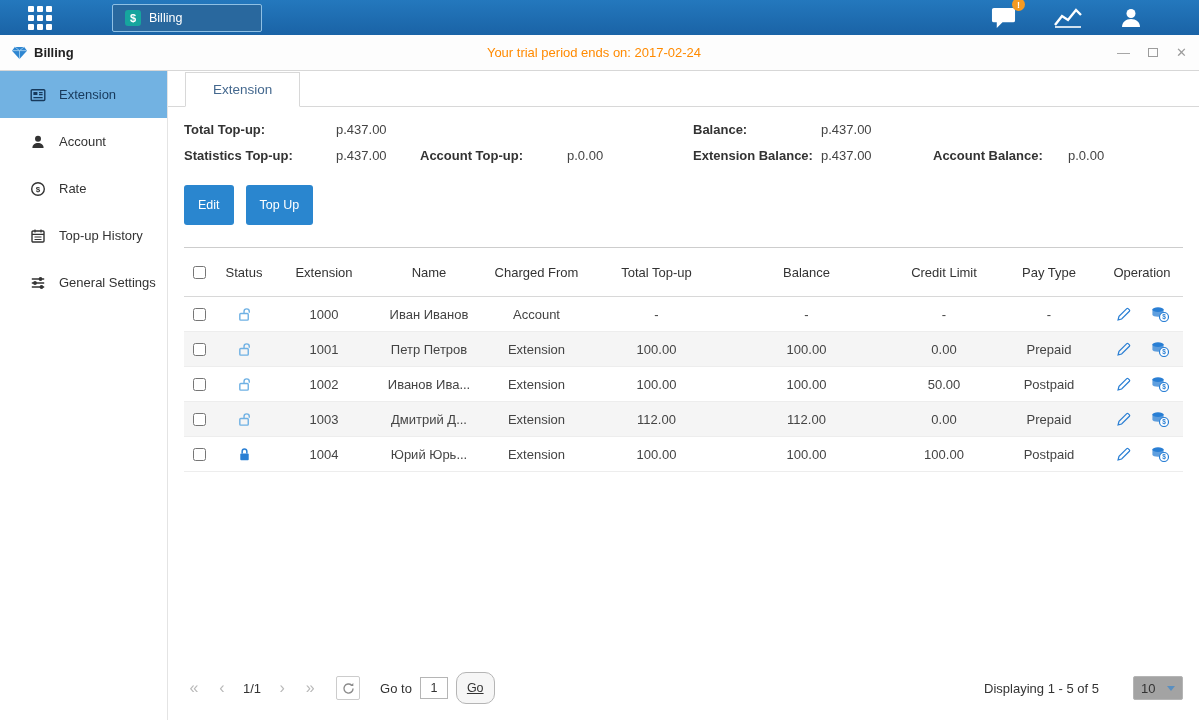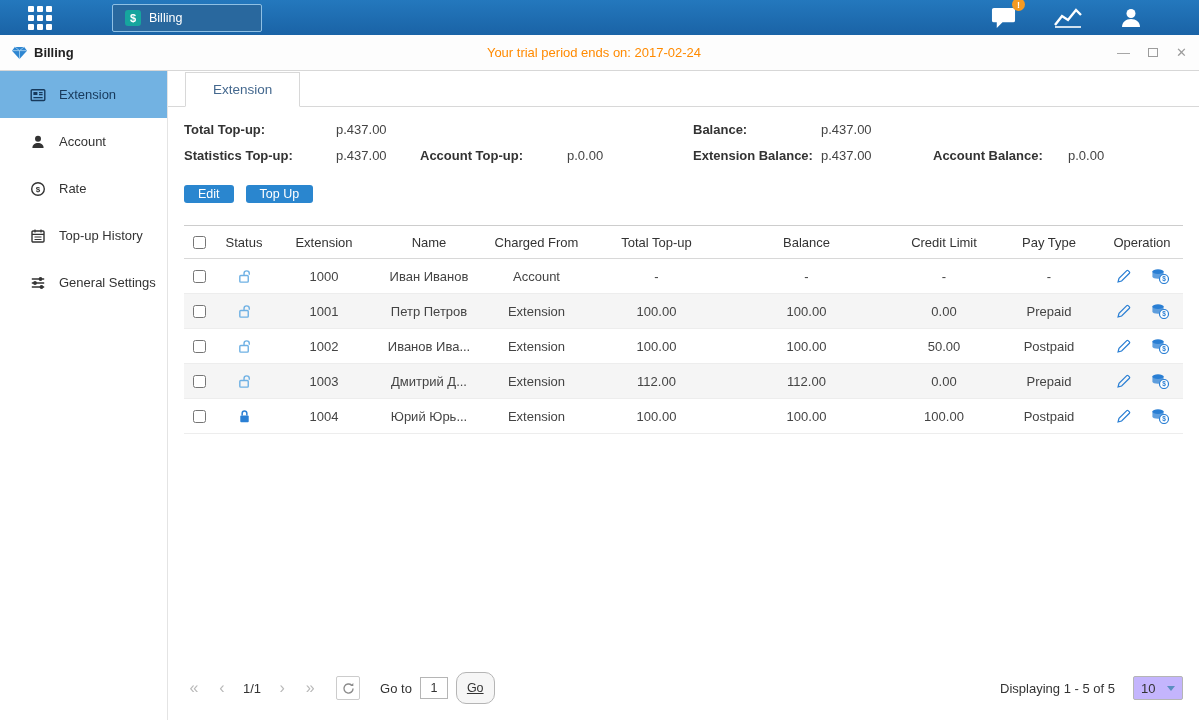--- a/index.html
+++ b/index.html
@@ -81,31 +81,31 @@
   .summary {
     margin-top: 15px; display: grid; row-gap: 11px; align-items: center;
     grid-template-columns: 152px 84px 147px 126px 128px 112px 135px auto;
   }
   .sum-label { font-weight: bold; color: #333; }
   .sum-value { color: #444; }
 
   .btn-row { margin-top: 22px; display: flex; gap: 12px; }
   .btn {
     background: #2a86cf; color: #fff; border: none; border-radius: 3px;
-    font-size: 12.5px; padding: 2px 14px; cursor: pointer;
+    font-size: 12.5px; padding: 13px 14px; cursor: pointer;
     font-family: "Liberation Sans", sans-serif;
   }
 
   
   .table { margin-top: 22px; }
   .thead, .trow {
     display: grid; align-items: center;
     grid-template-columns: 30px 60px 100px 110px 105px 135px 165px 110px 100px 86px;
   }
-  .thead { height: 34px; border-top: 1px solid #cdcdcd; border-bottom: 1px solid #d8d8d8; color: #333; }
+  .thead { height: 50px; border-top: 1px solid #cdcdcd; border-bottom: 1px solid #d8d8d8; color: #333; }
   .trow { height: 35px; border-bottom: 1px solid #ededed; color: #444; }
   .tbody .trow:nth-child(even) { background: #f5f5f5; }
   .cell { text-align: center; overflow: hidden; white-space: nowrap; }
   .cb-cell { display: flex; justify-content: center; }
   .cb-cell input { width: 13px; height: 13px; cursor: pointer; }
   .status-cell svg { display: none; vertical-align: middle; }
   .status-cell.st-unlocked .lock-open { display: inline; }
   .status-cell.st-locked .lock-closed { display: inline; }
   .op-cell { display: flex; justify-content: center; align-items: center; gap: 20px; }
   .op-icon { cursor: pointer; display: flex; align-items: center; }
@@ -123,25 +123,25 @@
     width: 28px; height: 22px; border: 1px solid #b5b5b5; text-align: center;
     font-size: 12.5px; font-family: "Liberation Sans", sans-serif; color: #333;
   }
   .go-btn {
     height: 32px; padding: 0 10px; border: 1px solid #b5b5b5; background: #f6f6f6;
     border-radius: 10px; font-size: 12.5px; color: #333; cursor: pointer;
     font-family: "Liberation Sans", sans-serif;
     text-decoration: underline;
   }
   .pg-spacer { flex: 1; }
-  .displaying { color: #333; margin-right: 10px; }
+  .displaying { color: #333; margin-right: 26px; }
   .page-size {
     width: 50px; height: 24px; border: 1px solid #b5b5b5; border-radius: 2px;
     display: flex; align-items: center; justify-content: space-between;
-    padding: 0 7px; cursor: pointer; color: #333; background: #c4b5fd;
+    padding: 0 7px; cursor: pointer; color: #333; background: #a3a3a3;
   }
   .caret {
     width: 0; height: 0; border-left: 4px solid transparent;
     border-right: 4px solid transparent; border-top: 5px solid #5a8fc0;
   }
 </style>
 </head>
 <body>
 
 <div class="app">

